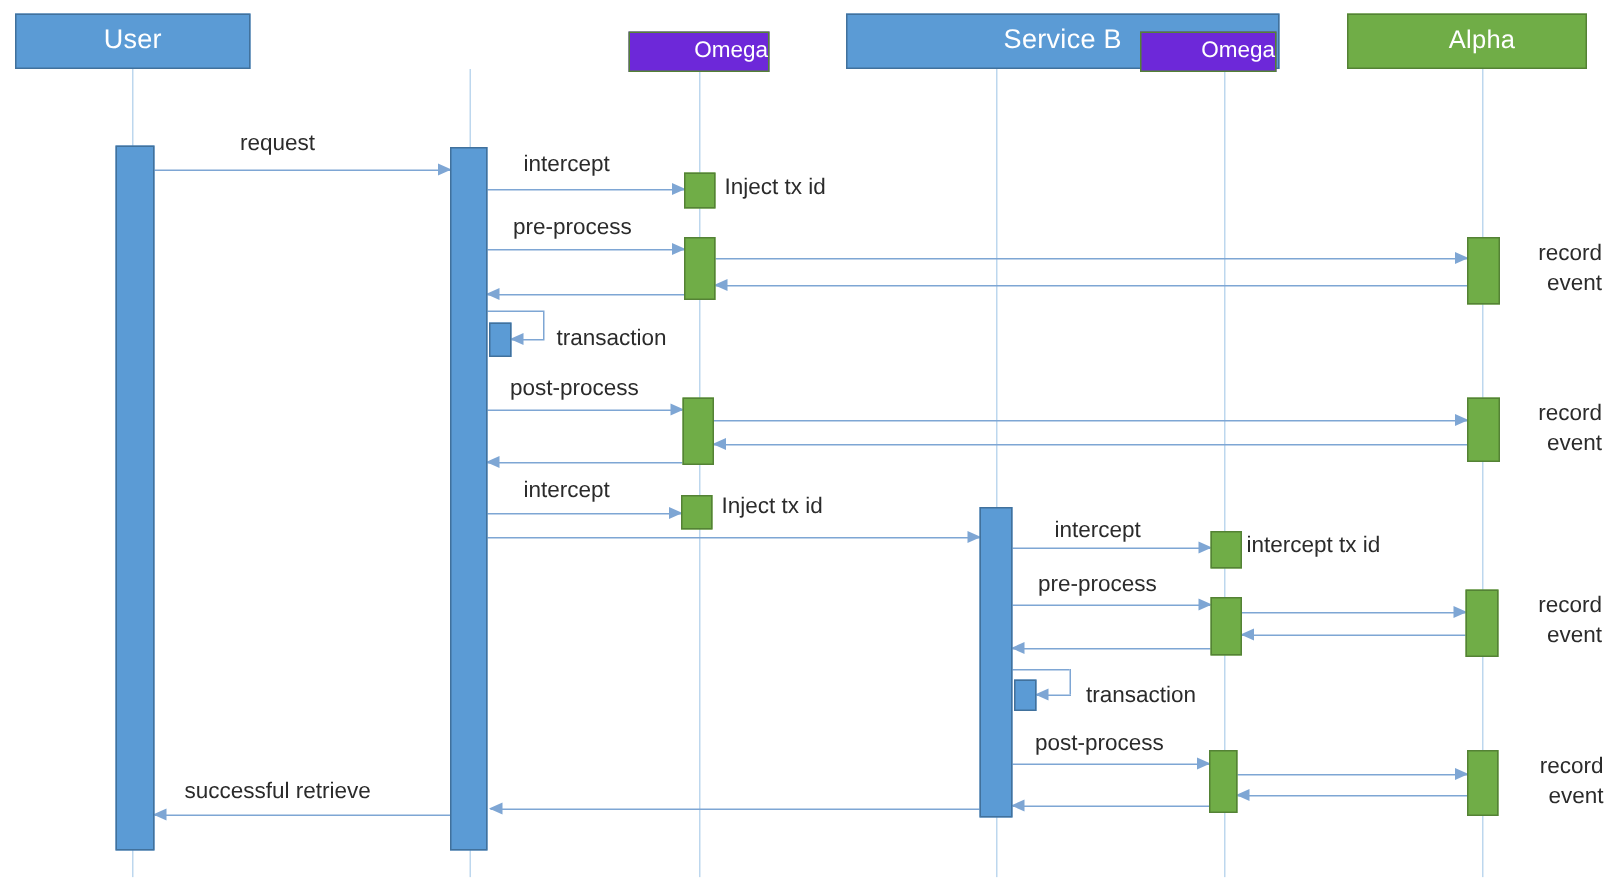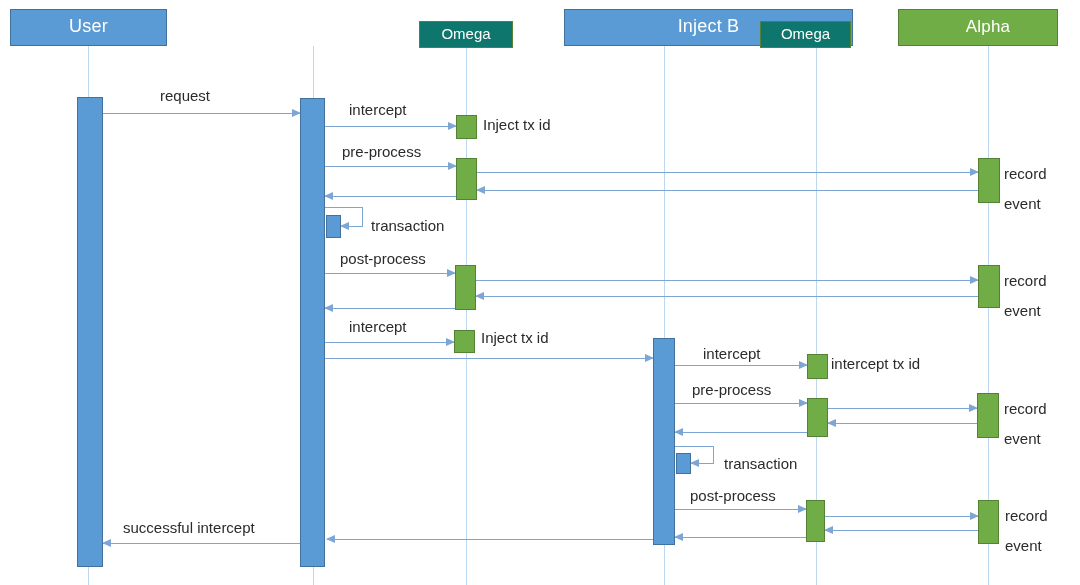--- a/index.html
+++ b/index.html
@@ -7,59 +7,59 @@
     position:relative;width:1080px;height:585px;background:#ffffff;overflow:hidden;
     font-family:"Liberation Sans",sans-serif;
   }
   .hdr{
     position:absolute;box-sizing:border-box;text-align:center;color:#fff;
     font-size:18px;letter-spacing:0.2px;
   }
   .hdr.blue{background:#5B9BD5;border:1.5px solid #41719C;}
   .hdr.green{background:#70AD47;border:1.5px solid #548235;padding-left:20px;}
   .badge{
-    position:absolute;box-sizing:border-box;background:#0f766e;border:1.5px solid #548235;
-    color:#fff;text-align:center;font-size:15px;
+    position:absolute;box-sizing:border-box;background:#6d28d9;border:1.5px solid #548235;
+    color:#fff;text-align:right;font-size:15px;
   }
   .lifeline{position:absolute;width:0;border-left:1.5px solid #BDD7EE;z-index:1;}
   .bar{position:absolute;box-sizing:border-box;background:#5B9BD5;border:1.5px solid #41719C;z-index:3;}
   .gact{position:absolute;box-sizing:border-box;background:#70AD47;border:1.5px solid #548235;z-index:4;}
   .arrow{position:absolute;height:0;border-top:1.6px solid #7EA6D4;z-index:2;}
   .arrow.r::after{
     content:"";position:absolute;right:-1px;top:-5px;width:0;height:0;
     border-left:9px solid #7EA6D4;border-top:4px solid transparent;border-bottom:4px solid transparent;
   }
   .arrow.l::before{
     content:"";position:absolute;left:-1px;top:-5px;width:0;height:0;
     border-right:9px solid #7EA6D4;border-top:4px solid transparent;border-bottom:4px solid transparent;
   }
   .vseg{position:absolute;width:0;border-left:1.6px solid #7EA6D4;z-index:2;}
   .lbl{position:absolute;font-size:15px;color:#2b2b2b;white-space:nowrap;z-index:5;}
-  .lbl.wrap{white-space:normal;width:64px;line-height:30px;}
+  .lbl.wrap{white-space:normal;width:64px;line-height:20px;text-align:right;}
 </style>
 </head>
 <body>
 
 <div id="canvas">
 
   <div class="lifeline" style="left:88px;top:46px;height:539px;"></div>
   <div class="lifeline" style="left:313px;top:46px;height:539px;"></div>
   <div class="lifeline" style="left:466px;top:48px;height:537px;"></div>
   <div class="lifeline" style="left:664px;top:46px;height:539px;"></div>
   <div class="lifeline" style="left:816px;top:48px;height:537px;"></div>
   <div class="lifeline" style="left:988px;top:46px;height:539px;"></div>
 
   <div class="hdr blue" style="left:10px;top:9px;width:157px;height:37px;line-height:33px;">
     <span>User</span>
   </div>
   <div class="badge" style="left:419px;top:21px;width:94px;height:27px;line-height:24px;z-index:6;">
     <span>Omega</span>
   </div>
   <div class="hdr blue" style="left:564px;top:9px;width:289px;height:37px;line-height:33px;">
-    <span>Inject B</span>
+    <span>Service B</span>
   </div>
   <div class="badge" style="left:760px;top:21px;width:91px;height:27px;line-height:24px;z-index:6;">
     <span>Omega</span>
   </div>
   <div class="hdr green" style="left:898px;top:9px;width:160px;height:37px;line-height:33px;font-size:17px;">
     <span>Alpha</span>
   </div>
 
   <div class="bar" style="left:77px;top:97px;width:26px;height:470px;"></div>
   <div class="bar" style="left:300px;top:98px;width:25px;height:469px;"></div>
@@ -126,15 +126,15 @@
   <div class="lbl wrap" style="left:1004px;top:266px;">record event</div>
   <div class="lbl" style="left:349px;top:318px;">intercept</div>
   <div class="lbl" style="left:481px;top:329px;">Inject tx id</div>
   <div class="lbl" style="left:703px;top:345px;">intercept</div>
   <div class="lbl" style="left:831px;top:355px;">intercept tx id</div>
   <div class="lbl" style="left:692px;top:381px;">pre-process</div>
   <div class="lbl wrap" style="left:1004px;top:394px;">record event</div>
   <div class="lbl" style="left:724px;top:455px;">transaction</div>
   <div class="lbl" style="left:690px;top:487px;">post-process</div>
   <div class="lbl wrap" style="left:1005px;top:501px;">record event</div>
-  <div class="lbl" style="left:123px;top:519px;">successful intercept</div>
+  <div class="lbl" style="left:123px;top:519px;">successful retrieve</div>
 
 </div>
 
 </body></html>

